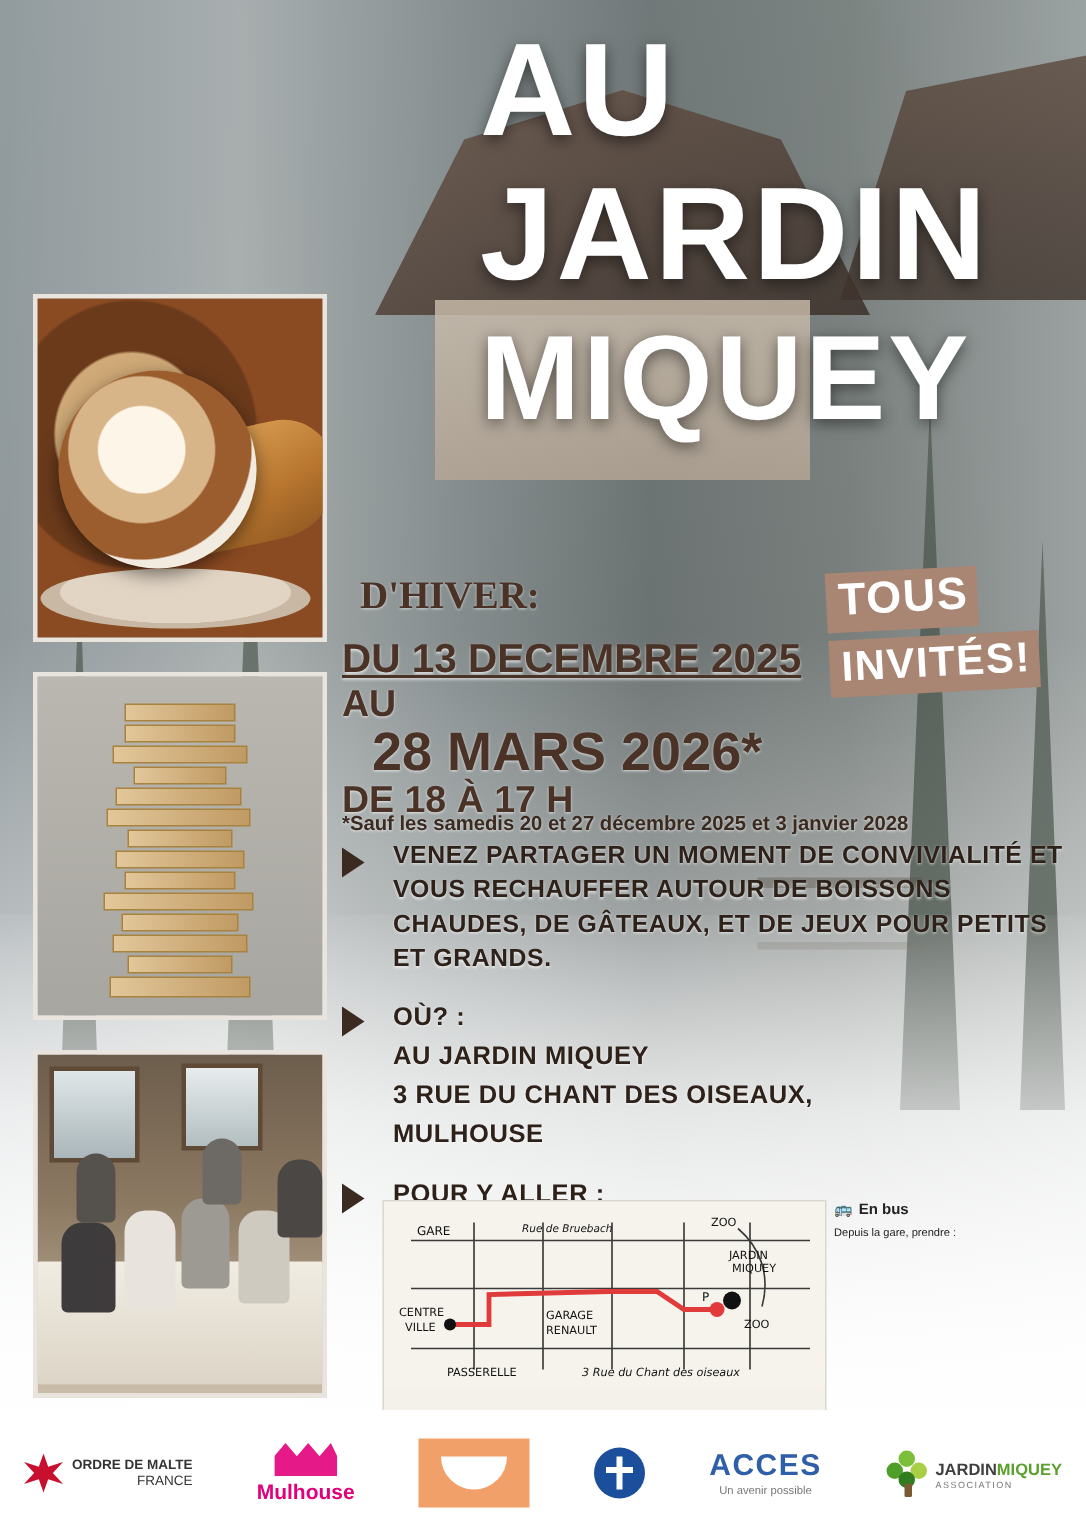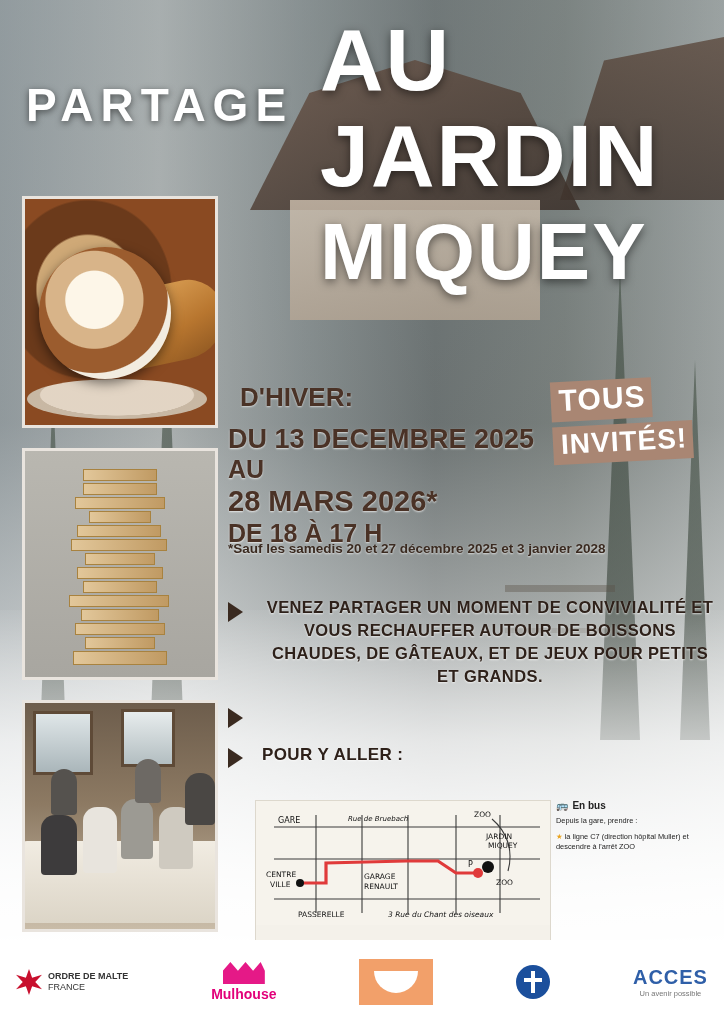--- a/index.html
+++ b/index.html
@@ -86,20 +86,21 @@
     background: #5c4434;
     display: flex; align-items: center; padding-left: 12px;
   }
   .subtitle-bar span {
     color: #ffffff; font-size: 26px; font-weight: bold; letter-spacing: .5px;
   }
   .dhiver {
     position: absolute; left: 240px; top: 382px;
     font-size: 26px; font-weight: bold; color: #4a3226;
     text-shadow: 0 1px 2px rgba(255,255,255,.6);
+    font-family: Liberation Serif, serif;
   }
 
   
   .badge {
     position: absolute; left: 552px; top: 378px; width: 168px;
     transform: rotate(-3deg);
   }
   .badge div {
     background: #a98673; color: #ffffff;
     font-size: 30px; font-weight: bold; letter-spacing: 1px;
@@ -107,32 +108,32 @@
     display: inline-block;
   }
   .badge .b2 { font-size: 28px; }
 
   
   .dates {
     position: absolute; left: 228px; top: 424px; width: 320px;
     color: #4a3226; font-weight: bold;
     text-shadow: 0 1px 2px rgba(255,255,255,.7);
   }
-  .dates .d1 { font-size: 27px; line-height: 31px; }
+  .dates .d1 { font-size: 27px; line-height: 31px; text-decoration: underline; }
   .dates .d2 { font-size: 25px; line-height: 29px; }
-  .dates .d3 { font-size: 29px; line-height: 34px; }
+  .dates .d3 { font-size: 36px; line-height: 34px; margin-left: 20px; }
   .dates .d4 { font-size: 25px; line-height: 30px; }
   .footnote {
     position: absolute; left: 228px; top: 541px;
     font-size: 13.5px; color: #3a2a20; font-weight: bold;
     text-shadow: 0 1px 2px rgba(255,255,255,.7);
   }
 
   
-  .bullets { position: absolute; left: 228px; top: 596px; width: 490px; text-align: center; }
+  .bullets { position: absolute; left: 228px; top: 559px; width: 490px; }
   .bullet-row { display: flex; margin-bottom: 14px; }
   .arrow {
     width: 34px; flex: 0 0 34px; padding-top: 6px;
   }
   .arrow i {
     display: block; width: 0; height: 0;
     border-left: 15px solid #3a2a20;
     border-top: 10px solid transparent;
     border-bottom: 10px solid transparent;
   }
@@ -224,21 +225,21 @@
   .transit .line { font-size: 7.4px; line-height: 10.5px; color: #222; margin-bottom: 5px; }
   .transit .bullet-sun { color: #e9a21c; }
 
   
   .footer {
     position: absolute; left: 0; bottom: 0; width: 724px; height: 84px;
     background: #ffffff;
     display: flex; align-items: center; justify-content: space-between;
     padding: 0 16px;
   }
-  .logo { display: flex; align-items: center; gap: 6px; }
+  .logo { display: flex; align-items: center; gap: 6px; text-align: right; }
   .logo-text { font-size: 9px; line-height: 11px; color: #333; }
   .malte-cross {
     width: 26px; height: 26px; background: #c8102e;
     clip-path: polygon(50% 0%, 62% 34%, 100% 22%, 74% 50%, 100% 78%, 62% 66%, 50% 100%, 38% 66%, 0% 78%, 26% 50%, 0% 22%, 38% 34%);
   }
   .mulhouse-logo { text-align: center; }
   .mulhouse-mark {
     width: 42px; height: 22px; margin: 0 auto 2px;
     background: #e2007a;
     clip-path: polygon(0% 40%, 18% 0%, 36% 40%, 54% 0%, 72% 40%, 90% 0%, 100% 40%, 100% 100%, 0% 100%);
@@ -291,21 +292,20 @@
     <div class="tree t2"></div>
     <div class="bg-roof"></div>
     <div class="bg-wall"></div>
     <div class="bg-roof2"></div>
     <div class="tree t3"></div>
     <div class="tree t4"></div>
     <div class="bg-bench"></div>
     <div class="bg-snowfield"></div>
   </div>
 
-  <div class="partage">PARTAGE</div>
 
   <div class="title-block">
     <div class="title-line l1">AU</div>
     <div class="title-line l2">JARDIN</div>
     <div class="title-line l3">MIQUEY</div>
   </div>
 
   <div class="dhiver">D'HIVER:</div>
 
   <div class="badge">
@@ -327,20 +327,26 @@
       <div class="arrow">
           <i></i>
         </div>
       <div class="bullet-text">VENEZ PARTAGER UN MOMENT DE CONVIVIALITÉ ET VOUS RECHAUFFER AUTOUR DE BOISSONS CHAUDES, DE GÂTEAUX, ET DE JEUX POUR PETITS ET GRANDS.</div>
     </div>
 
     <div class="bullet-row">
       <div class="arrow">
           <i></i>
         </div>
+      <div>
+        <div class="bullet-text big">OÙ? :</div>
+        <div class="bullet-text big">AU JARDIN MIQUEY</div>
+        <div class="bullet-text big">3 RUE DU CHANT DES OISEAUX,</div>
+        <div class="bullet-text big">MULHOUSE</div>
+      </div>
     </div>
 
     <div class="bullet-row">
       <div class="arrow">
           <i></i>
         </div>
       <div class="bullet-text big">POUR Y ALLER :</div>
     </div>
 
   </div>
@@ -414,24 +420,20 @@
       <text x="132" y="116" font-family="DejaVu Sans, sans-serif" font-size="7.5" fill="#111" font-style="italic">3 Rue du Chant des oiseaux</text>
     </svg>
   </div>
 
   <div class="transit">
     <div class="head">
       <span>🚌</span>
       <span>En bus</span>
     </div>
     <div class="line">Depuis la gare, prendre :</div>
-    <div class="line">
-      <span class="bullet-sun">★</span>
-      <span>la ligne C7 (direction hôpital Muller) et descendre à l'arrêt ZOO</span>
-    </div>
   </div>
 
   <div class="footer">
 
     <div class="logo">
       <div class="malte-cross"></div>
       <div>
         <div class="logo-text" style="font-weight:bold;">ORDRE DE MALTE</div>
         <div class="logo-text">FRANCE</div>
       </div>
@@ -448,16 +450,29 @@
 
     <div class="paroisses">
       <div class="par-badge"></div>
     </div>
 
     <div class="acces">
       <div class="acces-name">ACCES</div>
       <div class="acces-sub">Un avenir possible</div>
     </div>
 
+    <div class="jardin">
+      <div class="jardin-tree">
+        <span style="left:8px; top:0; background:#7bbf3a;"></span>
+        <span style="left:0; top:8px; background:#4f9e2a;"></span>
+        <span style="left:16px; top:8px; background:#a8cf46;"></span>
+        <span style="left:8px; top:14px; background:#2f7d1f;"></span>
+        <span style="left:12px; top:22px; width:5px; height:9px; border-radius:1px; background:#7a5a33;"></span>
+      </div>
+      <div>
+        <div><span class="jardin-name1">JARDIN</span><span class="jardin-name2">MIQUEY</span></div>
+        <div class="jardin-sub">ASSOCIATION</div>
+      </div>
+    </div>
 
   </div>
 
 </div>
 
 </body></html>

